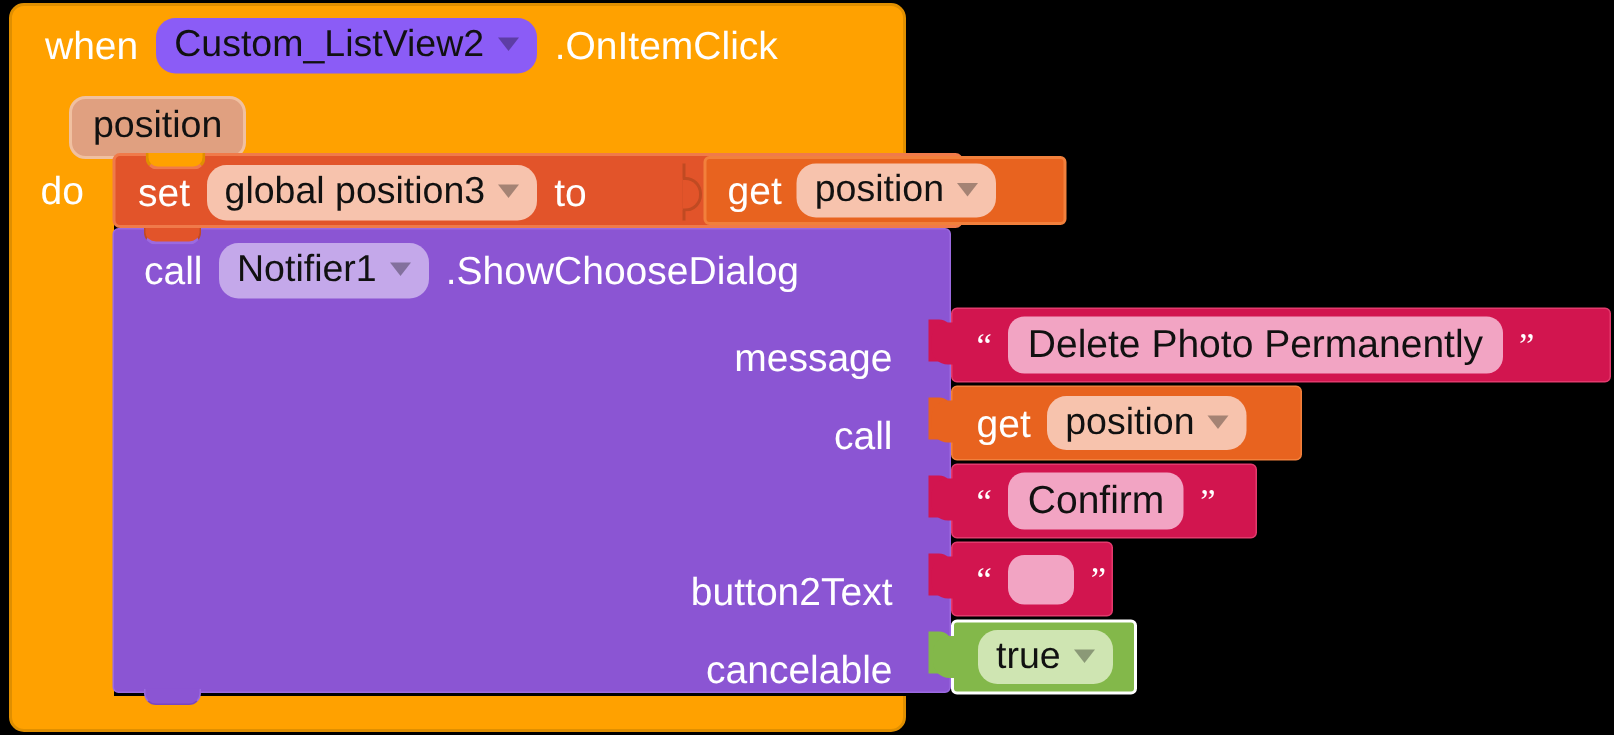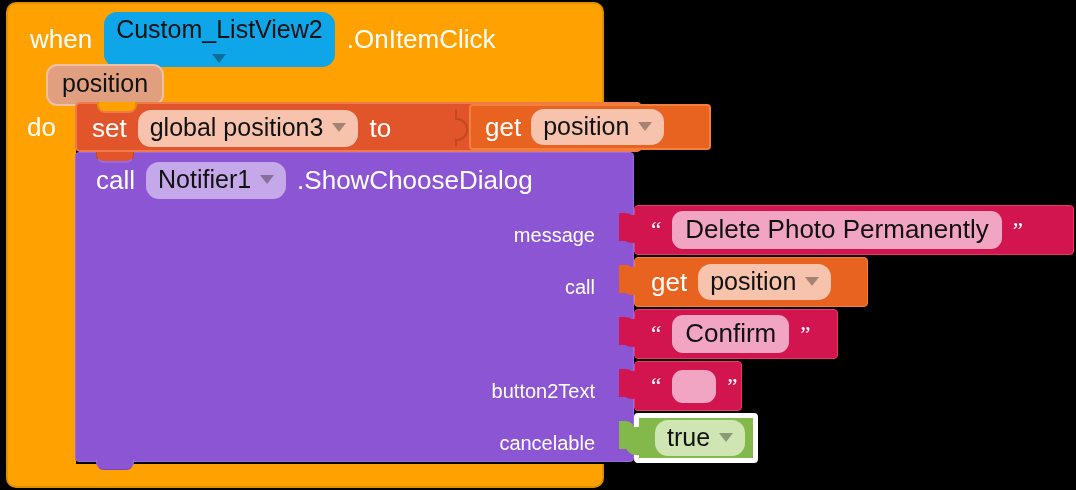--- a/index.html
+++ b/index.html
@@ -63,22 +63,21 @@
     background: #000000;
   }
   #when-header {
     position: absolute;
     left: 22px; top: 8px;
     display: flex;
     align-items: center;
     gap: 12px;
   }
   #when-header .field {
-    background: #0ea5e9;
-    flex-direction: column;
+    background: #8b5cf6;
   }
   #param-row {
     position: absolute;
     left: 38px; top: 60px;
   }
   #param-pill {
     display: inline-block;
     background: #e0a080;
     border: 2px solid #f0c0a0;
     border-radius: 11px;
@@ -194,21 +193,21 @@
     gap: 11px;
   }
   #call-header .field { background: #c4a8ea; justify-content: flex-end; }
 
   
   .param-label {
     position: absolute;
     right: 38px;
     text-align: left;
     color: #ffffff;
-    font-size: 20px;
+    font-size: 26px;
     line-height: 1;
     white-space: nowrap;
     user-select: none;
   }
 
   
   .socket-tab {
     position: absolute;
     right: -2px;
     width: 16px; height: 28px;
@@ -232,21 +231,21 @@
   .val-block .plug {
     position: absolute;
     left: -14px; top: 9px;
     width: 15px; height: 28px;
     border-radius: 11px 0 0 11px;
   }
   .txt-blk { background: #d2154f; border: 1px solid #e33a6d; }
   .txt-blk .plug { background: #d2154f; }
   .orange-blk { background: #e8631f; border: 1px solid #f2803c; }
   .orange-blk .plug { background: #e8631f; }
-  .green-blk { background: #83b84a; border: 5px solid #ffffff; }
+  .green-blk { background: #83b84a; border: 2px solid #ffffff; }
   .green-blk .plug { background: #83b84a; }
 
   .quote {
     color: #ffffff;
     font-size: 23px;
     line-height: 1;
     font-family: "Liberation Serif", serif;
     user-select: none;
   }
   .str-pill {

